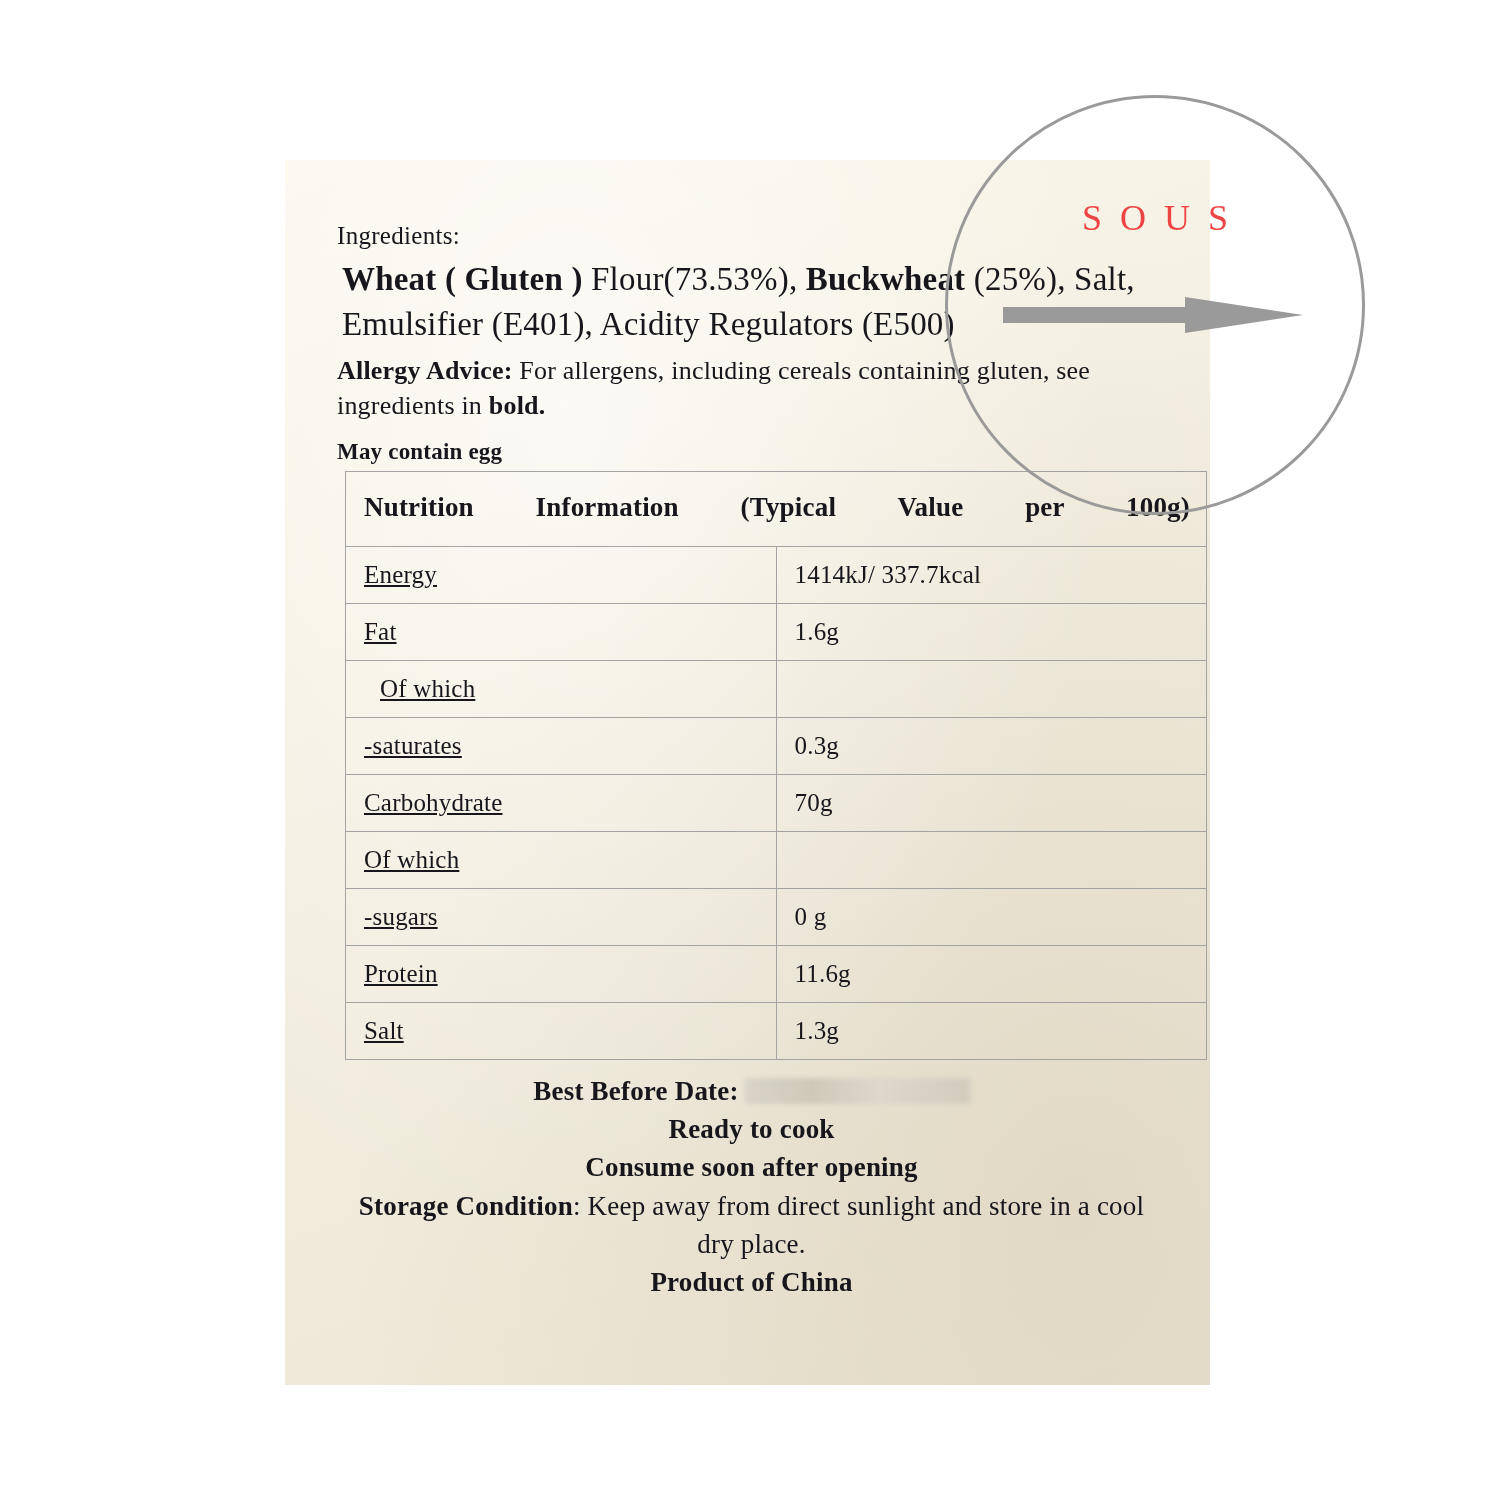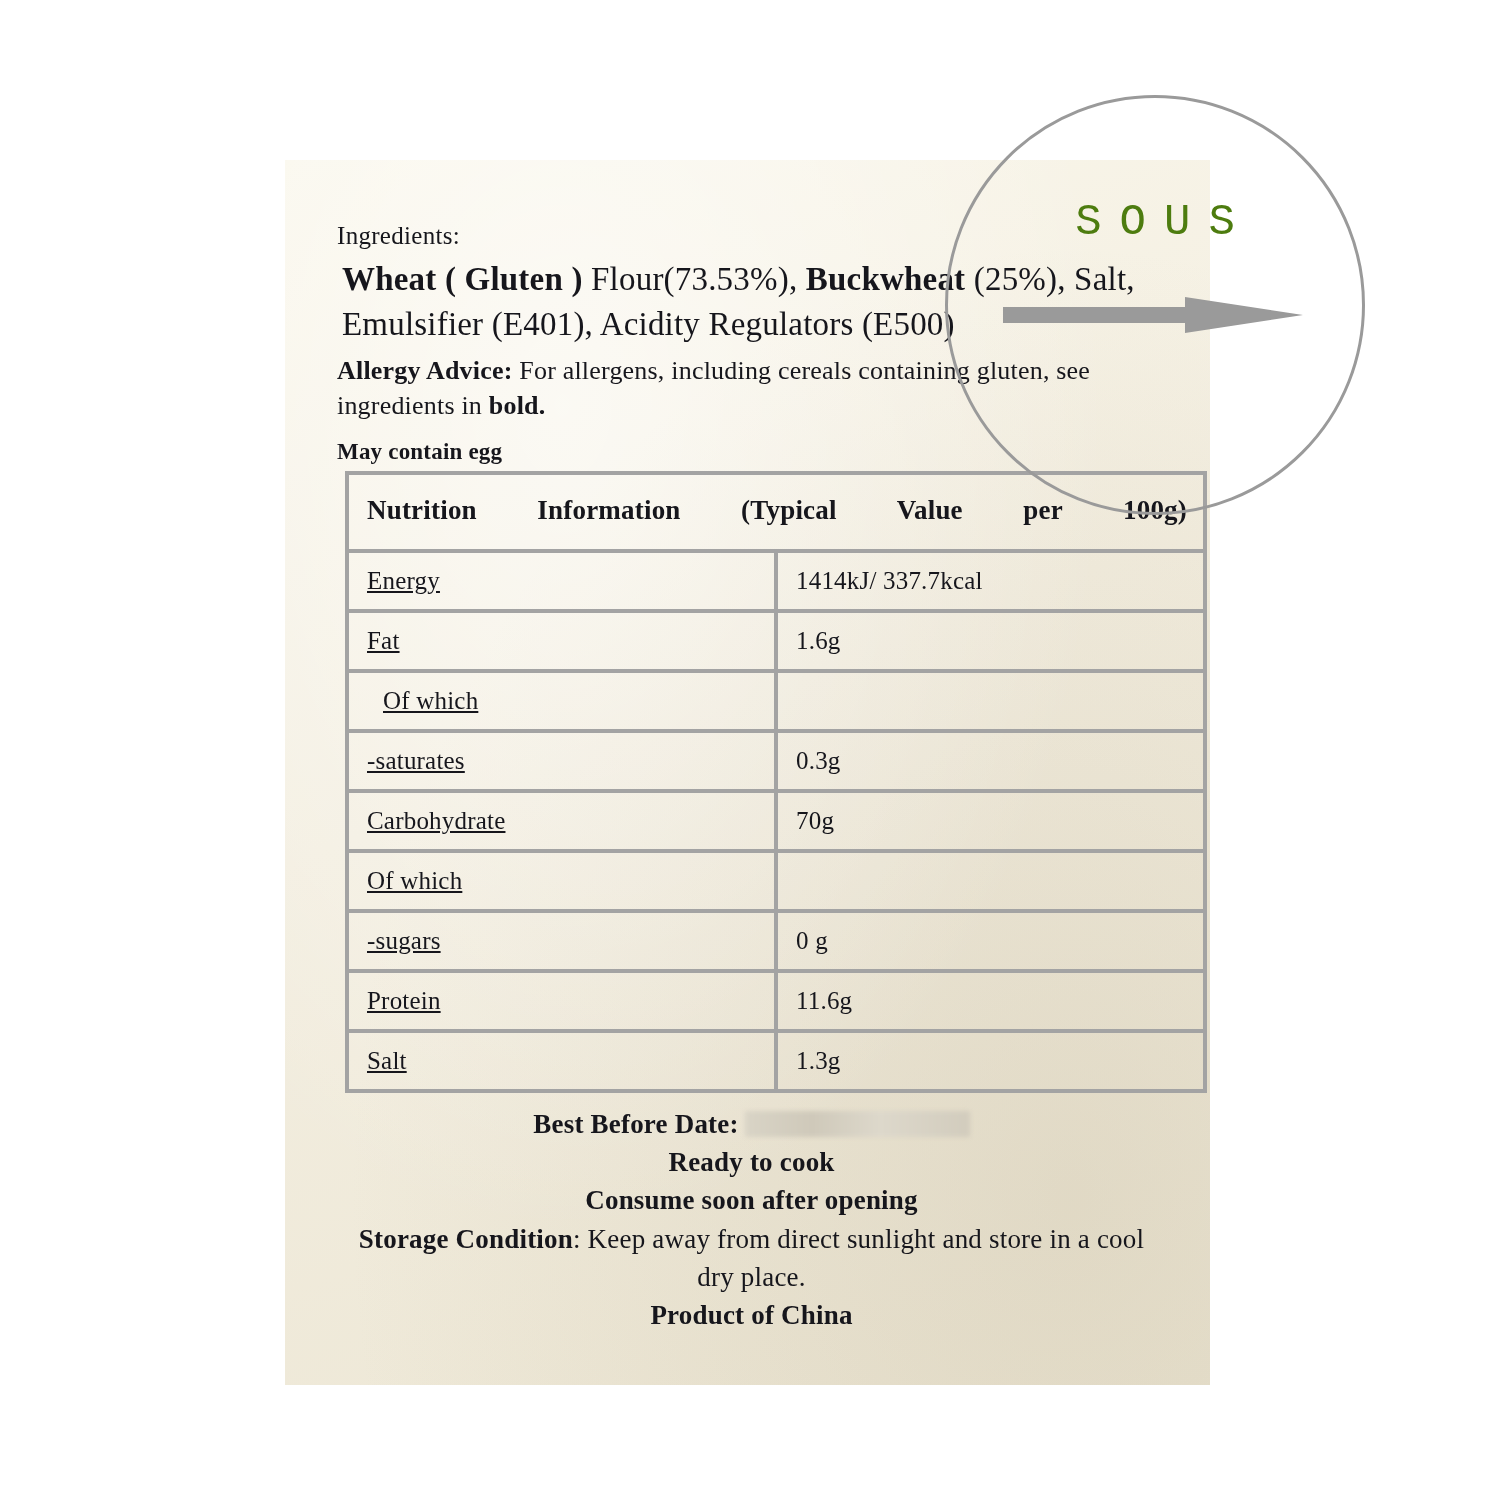--- a/index.html
+++ b/index.html
@@ -76,21 +76,21 @@
   }
 
   
   .nutrition-table {
     width: 862px;
     border-collapse: collapse;
     margin: 4px 0 0 8px;
     table-layout: fixed;
   }
   .nutrition-table td {
-    border: 4px solid #a3a3a3;
+    border: 1px solid #a3a3a3;
     font-size: 25px;
     padding: 13px 14px 13px 18px;
     letter-spacing: 0.2px;
     vertical-align: middle;
     height: 30px;
   }
   .nutrition-table td.head {
     font-weight: bold;
     font-size: 27px;
     line-height: 1.6;
@@ -137,23 +137,23 @@
     position: absolute;
     inset: 0;
     border: 3px solid #9a9a9a;
     border-radius: 50%;
   }
   #watermark .wm-text {
     position: absolute;
     left: 0;
     width: 100%;
     text-align: center;
-    color: #4d7c0f;
-    font-family: Liberation Mono, monospace;
-    font-size: 44px;
+    color: #ef4444;
+    font-family: Liberation Serif, serif;
+    font-size: 36px;
     letter-spacing: 18px;
     text-indent: 18px;
   }
   #watermark .wm-top { top: 102px; }
   #watermark .wm-bottom { top: 292px; }
   #watermark .knife {
     position: absolute;
     left: 58px;
     top: 198px;
     width: 310px;

